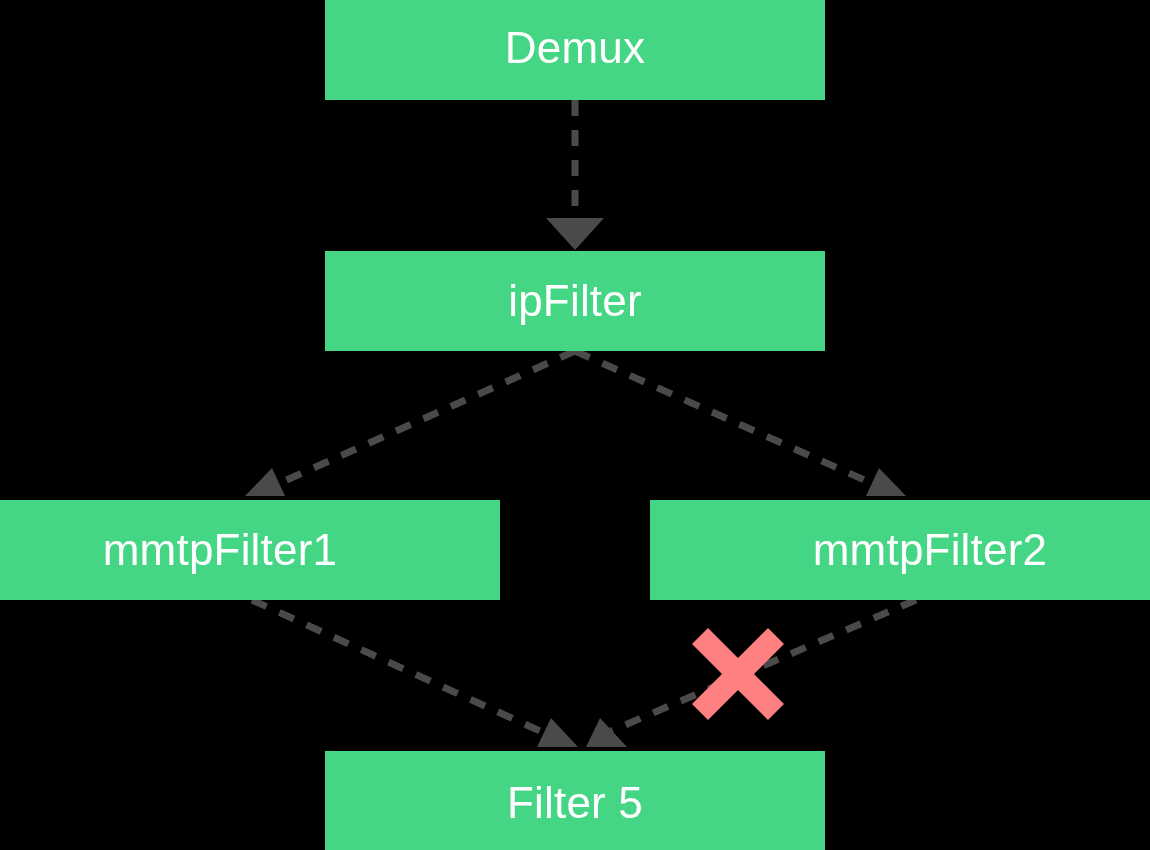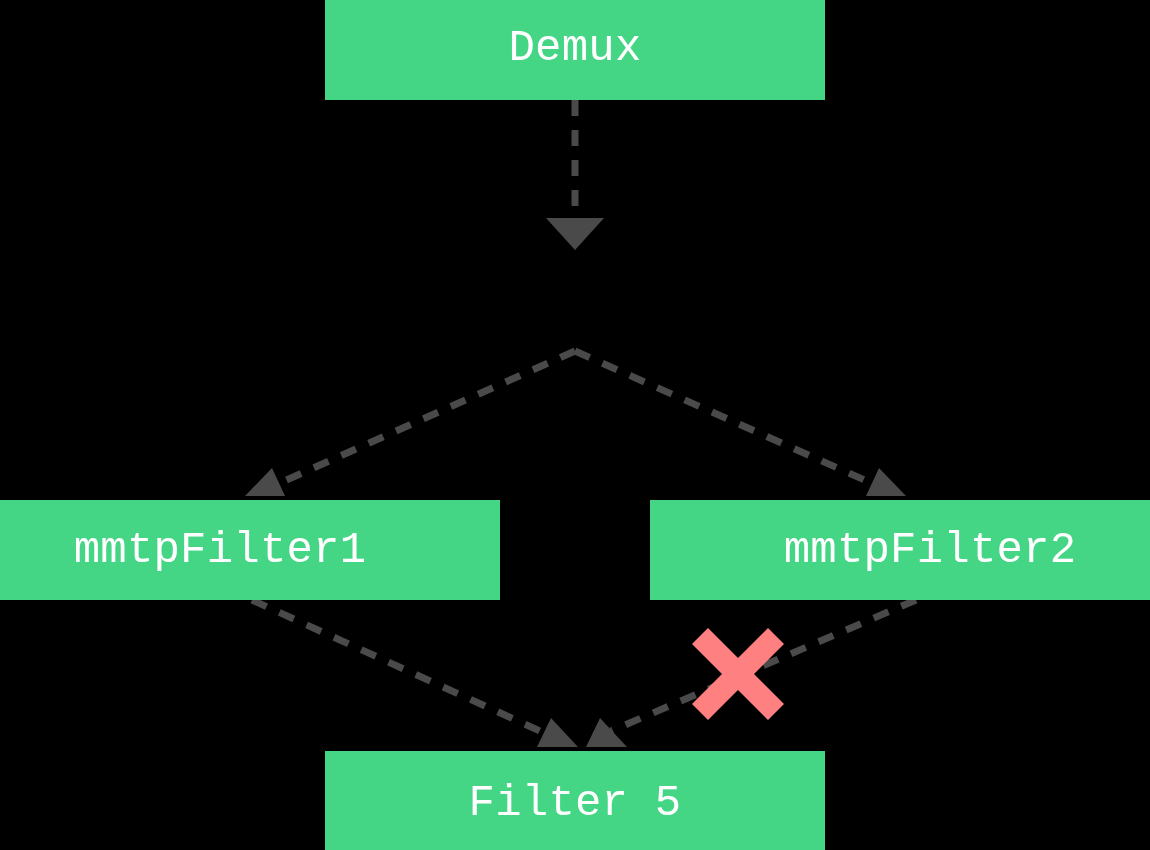--- a/index.html
+++ b/index.html
@@ -8,21 +8,21 @@
     background: #000000;
     width: 1150px;
     height: 850px;
     overflow: hidden;
   }
   #diagram-root {
     position: relative;
     width: 1150px;
     height: 850px;
     background: #000000;
-    font-family: Liberation Mono, monospace;
+    font-family: Liberation Sans, sans-serif;
   }
   .node {
     position: absolute;
     background: #44D684;
     color: #FFFFFF;
     display: flex;
     align-items: center;
     justify-content: center;
     font-size: 44px;
     font-weight: 400;
@@ -91,20 +91,23 @@
   </svg>
 
   <svg class="cross-mark" style="left:692px; top:628px; width:92px; height:92px;" viewBox="0 0 92 92" xmlns="http://www.w3.org/2000/svg">
     <polygon fill="#FF8080" points="16,0 46,30 76,0 92,16 62,46 92,76 76,92 46,62 16,92 0,76 30,46 0,16"></polygon>
   </svg>
 
   <div class="node" style="left:325px; top:-4px; width:500px; height:104px;">
     <span class="node-label">Demux</span>
   </div>
 
+  <div class="node" style="left:325px; top:251px; width:500px; height:100px;">
+    <span class="node-label">ipFilter</span>
+  </div>
 
   <div class="node" style="left:-60px; top:500px; width:560px; height:100px;">
     <span class="node-label">mmtpFilter1</span>
   </div>
 
   <div class="node" style="left:650px; top:500px; width:560px; height:100px;">
     <span class="node-label">mmtpFilter2</span>
   </div>
 
   <div class="node" style="left:325px; top:751px; width:500px; height:104px;">

